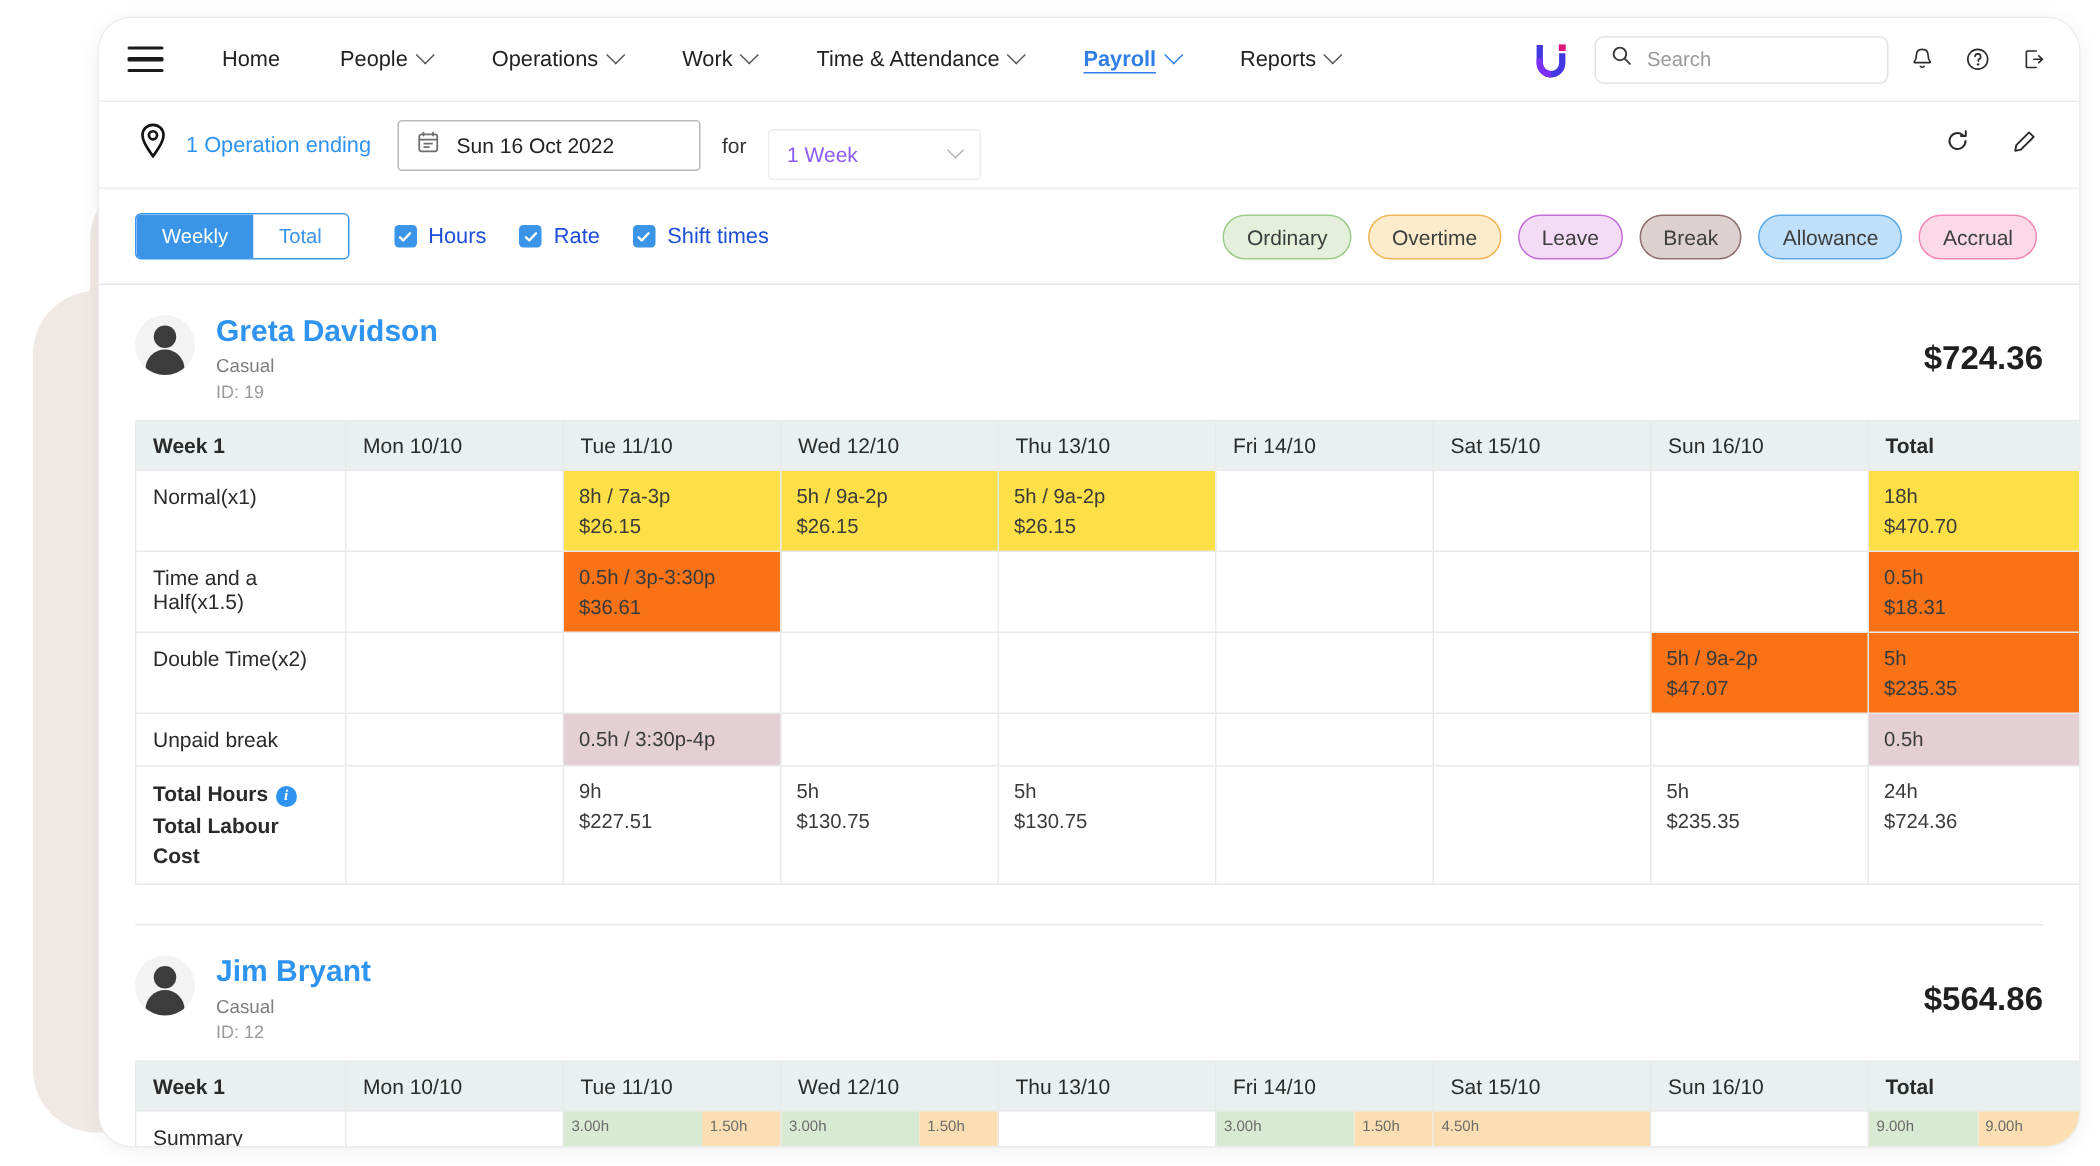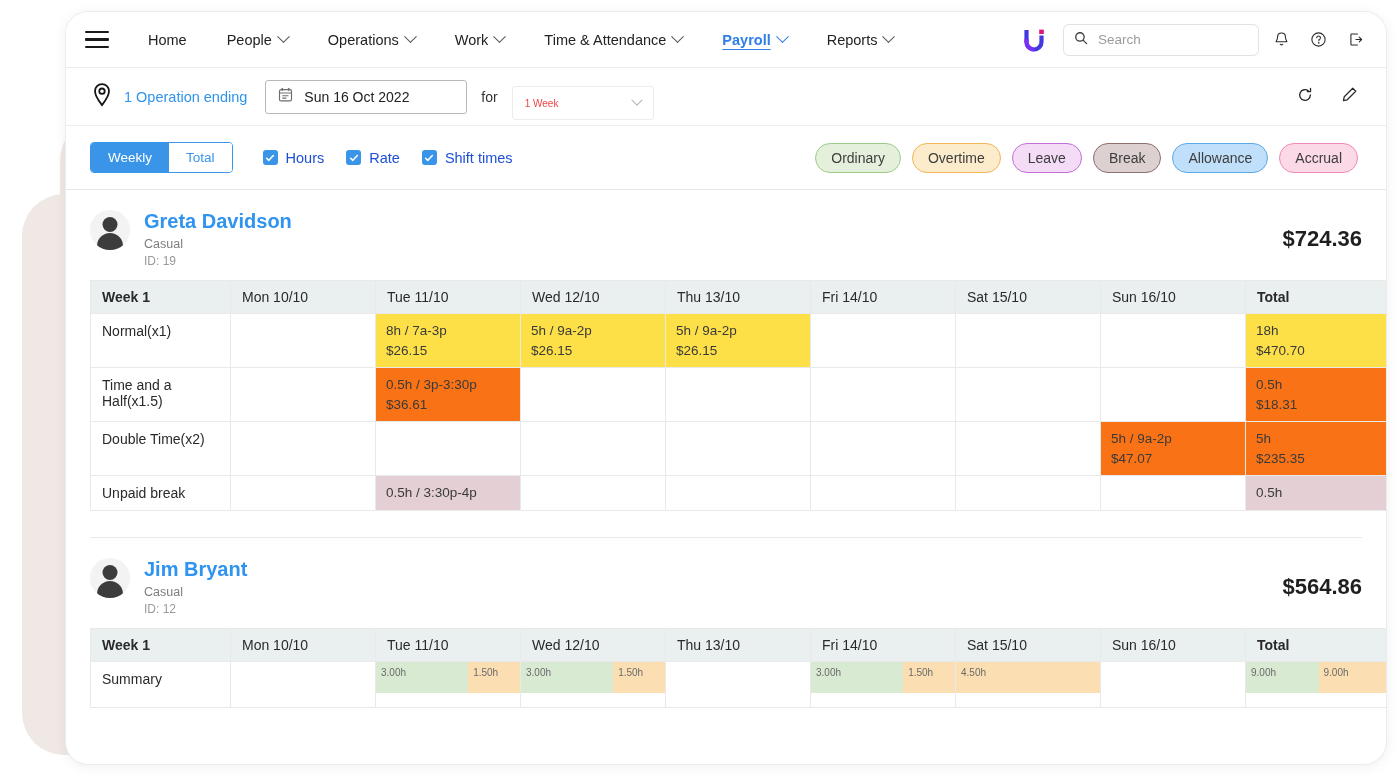--- a/index.html
+++ b/index.html
@@ -65,21 +65,21 @@
     border-bottom:1px solid #eeeeee;
   }
   .op-label { color:#2f93f0; font-size:14.5px; margin-left:10px; margin-right:18px; cursor:pointer; }
   .date-picker {
     width:202px; height:34px; border:1px solid #b9b9b9; border-radius:3px;
     display:flex; align-items:center; gap:11px; padding:0 12px; font-size:14px; color:#222; cursor:pointer;
   }
   .for-label { font-size:14px; color:#333; margin:0 14px; }
   .range-select {
     width:142px; height:34px; border:1px solid #ececec; border-radius:3px;
-    display:flex; align-items:center; padding:0 12px; font-size:10px; color:#ef4444; cursor:pointer;margin-top:13px;
+    display:flex; align-items:center; padding:0 12px; font-size:14px; color:#8b5cf6; cursor:pointer;margin-top:13px;
   }
   .range-select .sel-caret { margin-left:auto; width:8px; height:8px;
     border-right:1.5px solid #b5b5b5; border-bottom:1.5px solid #b5b5b5;
     transform:rotate(45deg) translate(-2px,-2px); }
   .bar-right { margin-left:auto; display:flex; align-items:center; gap:28px; }
 
   
   .toggles {
     height:64px; display:flex; align-items:center; padding:0 28px 0 24px;
     border-bottom:1px solid #e6e6e6;
@@ -392,20 +392,31 @@
                 <td class="rowlab">Unpaid break</td>
                 <td class="cell blank"></td>
                 <td class="cell c-pink">0.5h / 3:30p-4p</td>
                 <td class="cell blank"></td>
                 <td class="cell blank"></td>
                 <td class="cell blank"></td>
                 <td class="cell blank"></td>
                 <td class="cell blank"></td>
                 <td class="cell c-pink">0.5h</td>
               </tr>
+              <tr class="totalrow">
+                <td class="rowlab"><span>Total Hours</span><span class="info-dot">i</span><br><span>Total Labour Cost</span></td>
+                <td class="cell blank"></td>
+                <td class="cell blank">9h<br>$227.51</td>
+                <td class="cell blank">5h<br>$130.75</td>
+                <td class="cell blank">5h<br>$130.75</td>
+                <td class="cell blank"></td>
+                <td class="cell blank"></td>
+                <td class="cell blank">5h<br>$235.35</td>
+                <td class="cell blank">24h<br>$724.36</td>
+              </tr>
             </tbody>
           </table>
         </div>
         <div class="divider"></div>
         <div class="emp">
           <div class="emp-head">
             <div class="avatar">
               <div class="head"></div>
               <div class="body"></div>
             </div>

